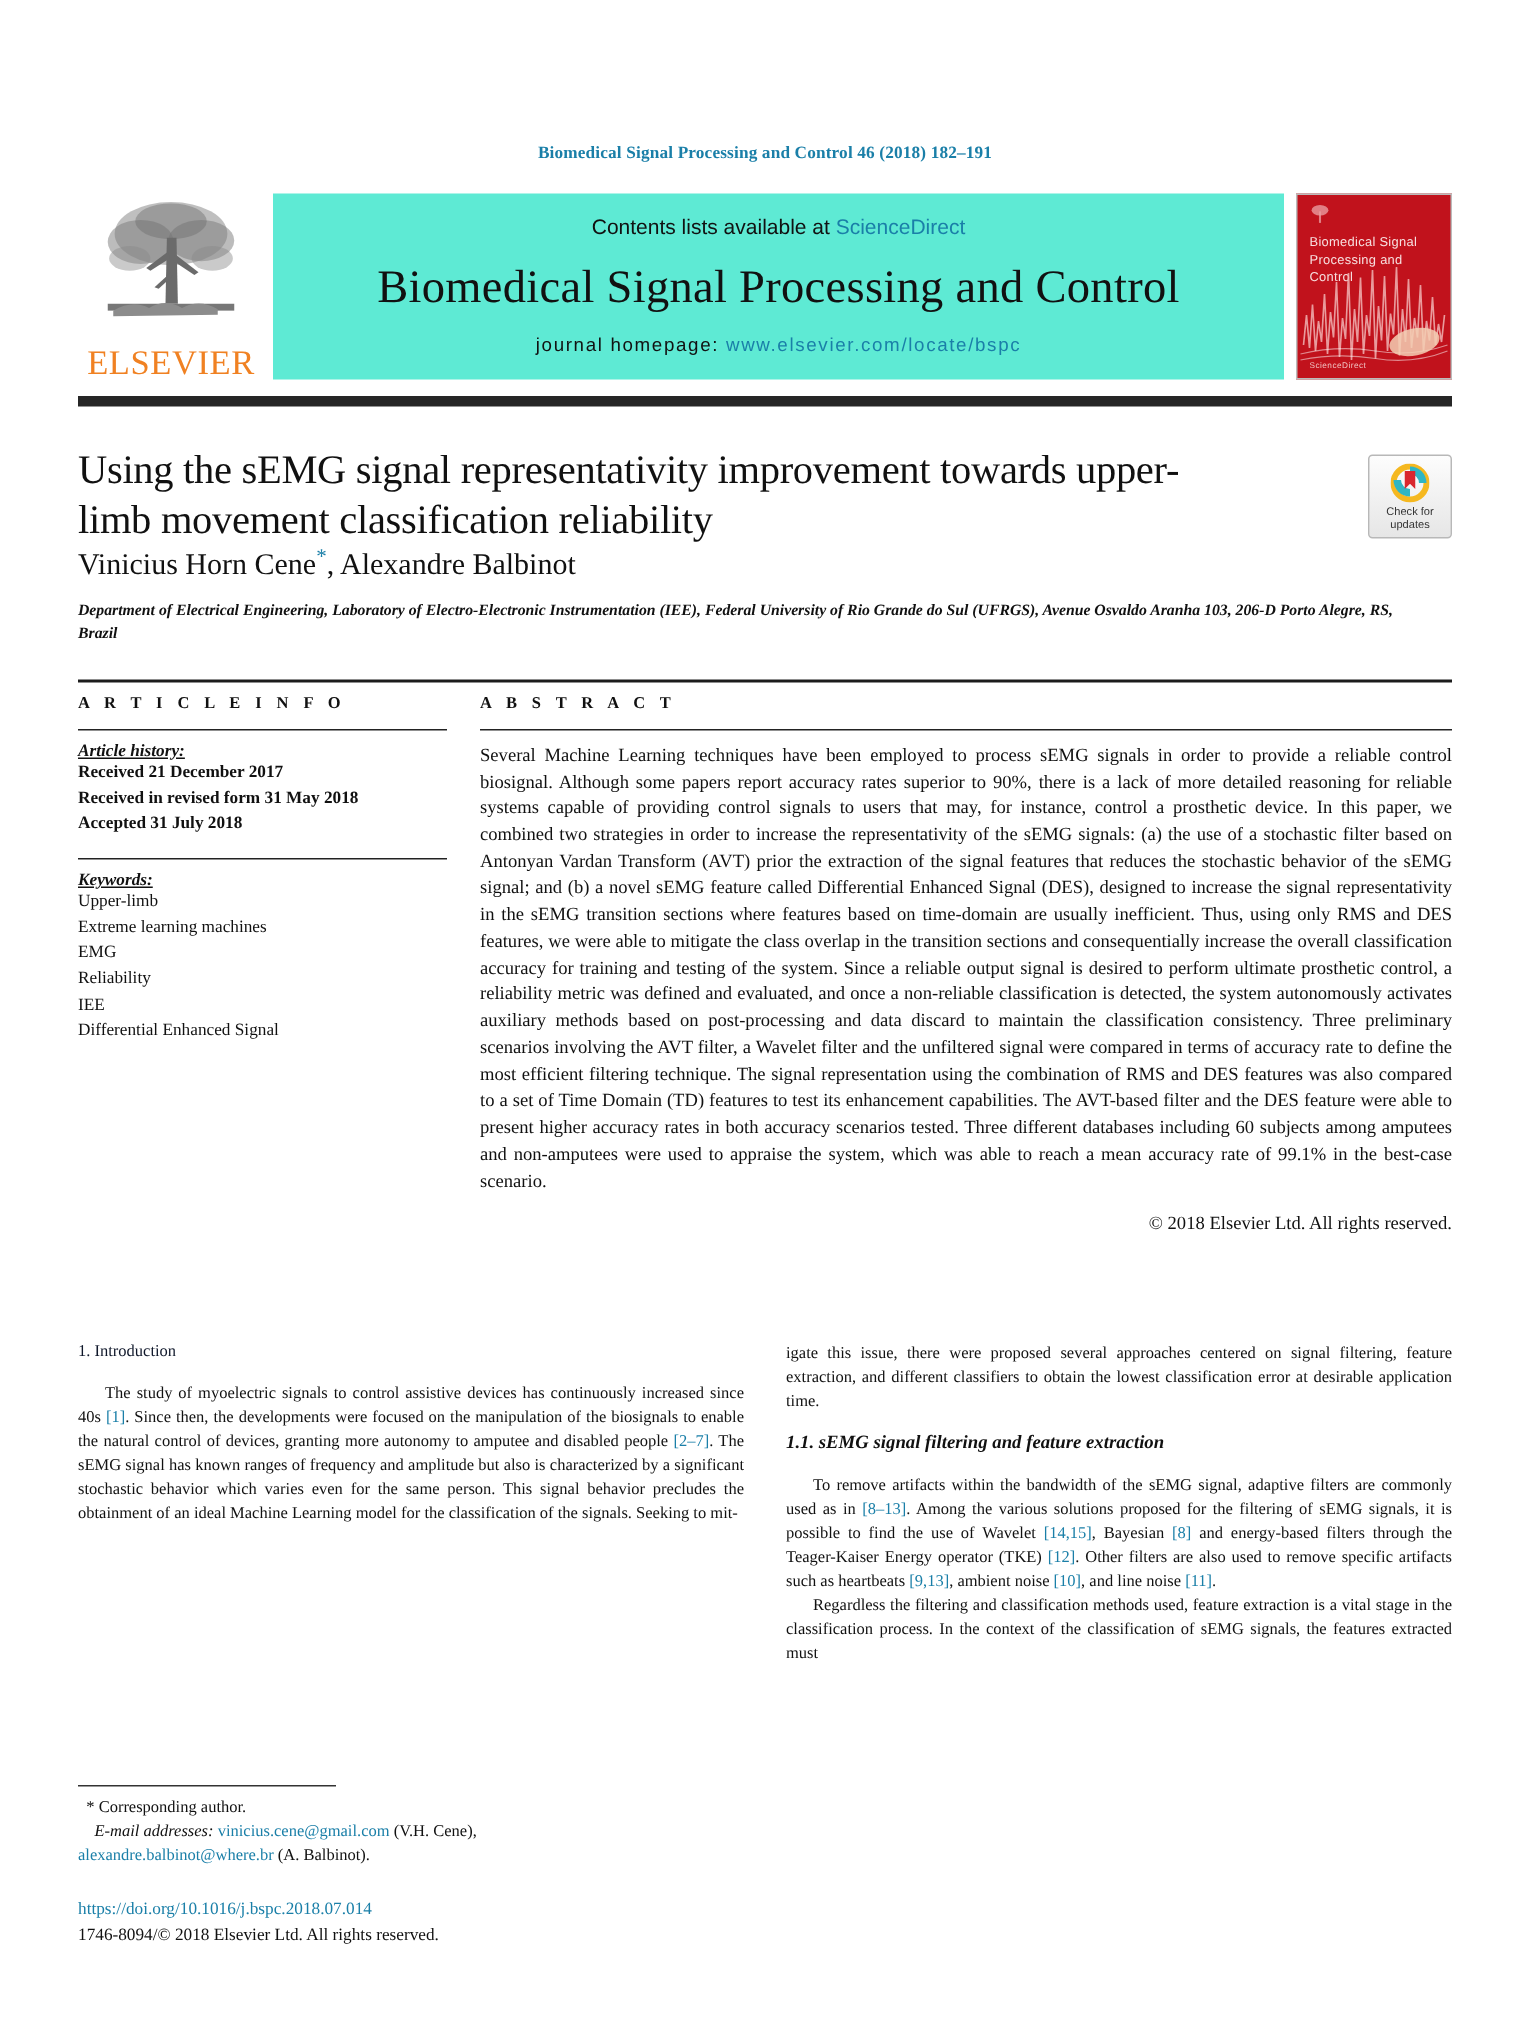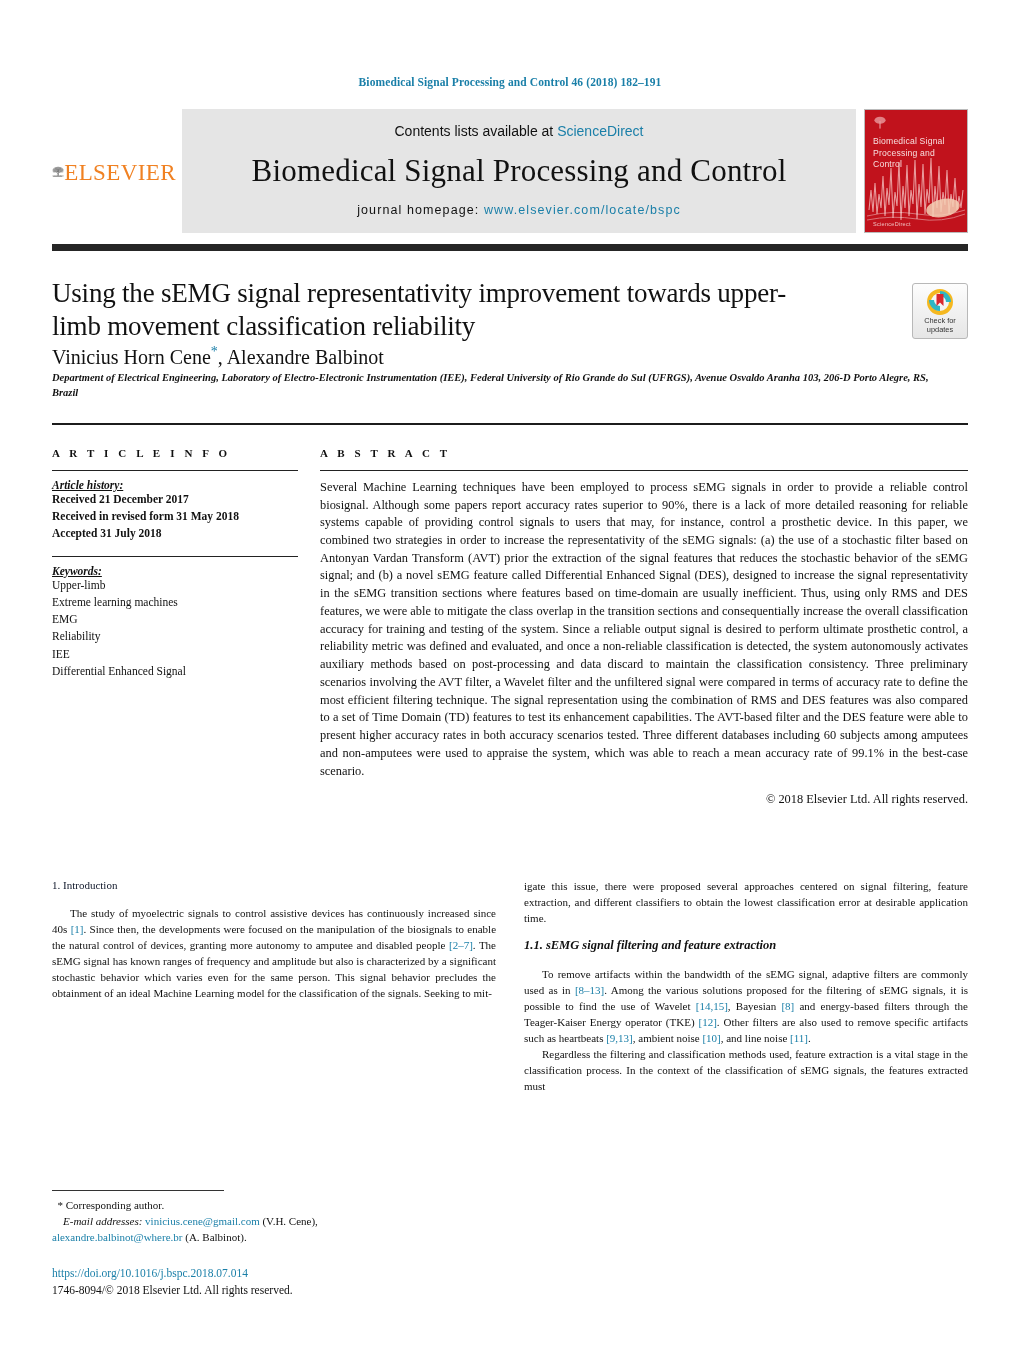--- a/index.html
+++ b/index.html
@@ -24,55 +24,55 @@
   }
 
   
   .running-head {
     text-align: center;
     color: #1a7fa8;
     font-family: "Liberation Serif", serif;
     font-weight: bold;
     font-size: 11.5px;
     letter-spacing: 0.1px;
-    padding-top: 76px;
+    padding-top: 96px;
   }
 
   
   .masthead {
     display: flex;
     align-items: stretch;
     margin-top: 21px;
     height: 124px;
   }
   .elsevier-logo {
     width: 124px;
     flex: 0 0 124px;
     display: flex;
-    flex-direction: row;
+    flex-direction: column;
     align-items: center;
     justify-content: space-between;
     padding-top: 2px;
     box-sizing: border-box;
   }
   .elsevier-tree {
     width: 92px;
     height: 88px;
   }
   .elsevier-word {
     color: #f08122;
     font-family: "Liberation Serif", serif;
     font-size: 23px;
     letter-spacing: 0.4px;
     line-height: 1;
     margin-top: 1px;
   }
   .masthead-center {
     flex: 1 1 auto;
-    background: #e5e5e5;
+    background: #5eead4;
     display: flex;
     flex-direction: column;
     align-items: center;
     justify-content: space-between;
     padding: 14px 10px 16px 10px;
     box-sizing: border-box;
     margin-left: 6px;
     margin-right: 8px;
   }
   .contents-line {
@@ -174,21 +174,21 @@
     color: #1a7fa8;
     font-size: 14px;
     vertical-align: super;
   }
   .affiliation {
     font-family: "Liberation Serif", serif;
     font-style: italic;
     font-weight: bold;
     font-size: 10.5px;
     line-height: 1.5;
-    margin-top: 1px;
+    margin-top: 11px;
     color: #111;
     max-width: 880px;
   }
 
   .crossmark {
     position: absolute;
     right: 0;
     top: 6px;
     width: 56px;
     height: 56px;
@@ -213,21 +213,21 @@
 
   .rule-thin {
     height: 1.5px;
     background: #1c1c1c;
     margin-top: 22px;
   }
 
   
   .info-abstract {
     display: flex;
-    margin-top: 22px;
+    margin-top: 8px;
   }
   .col-info {
     width: 268px;
     flex: 0 0 268px;
     padding-right: 22px;
     box-sizing: border-box;
   }
   .col-abstract {
     flex: 1 1 auto;
   }

